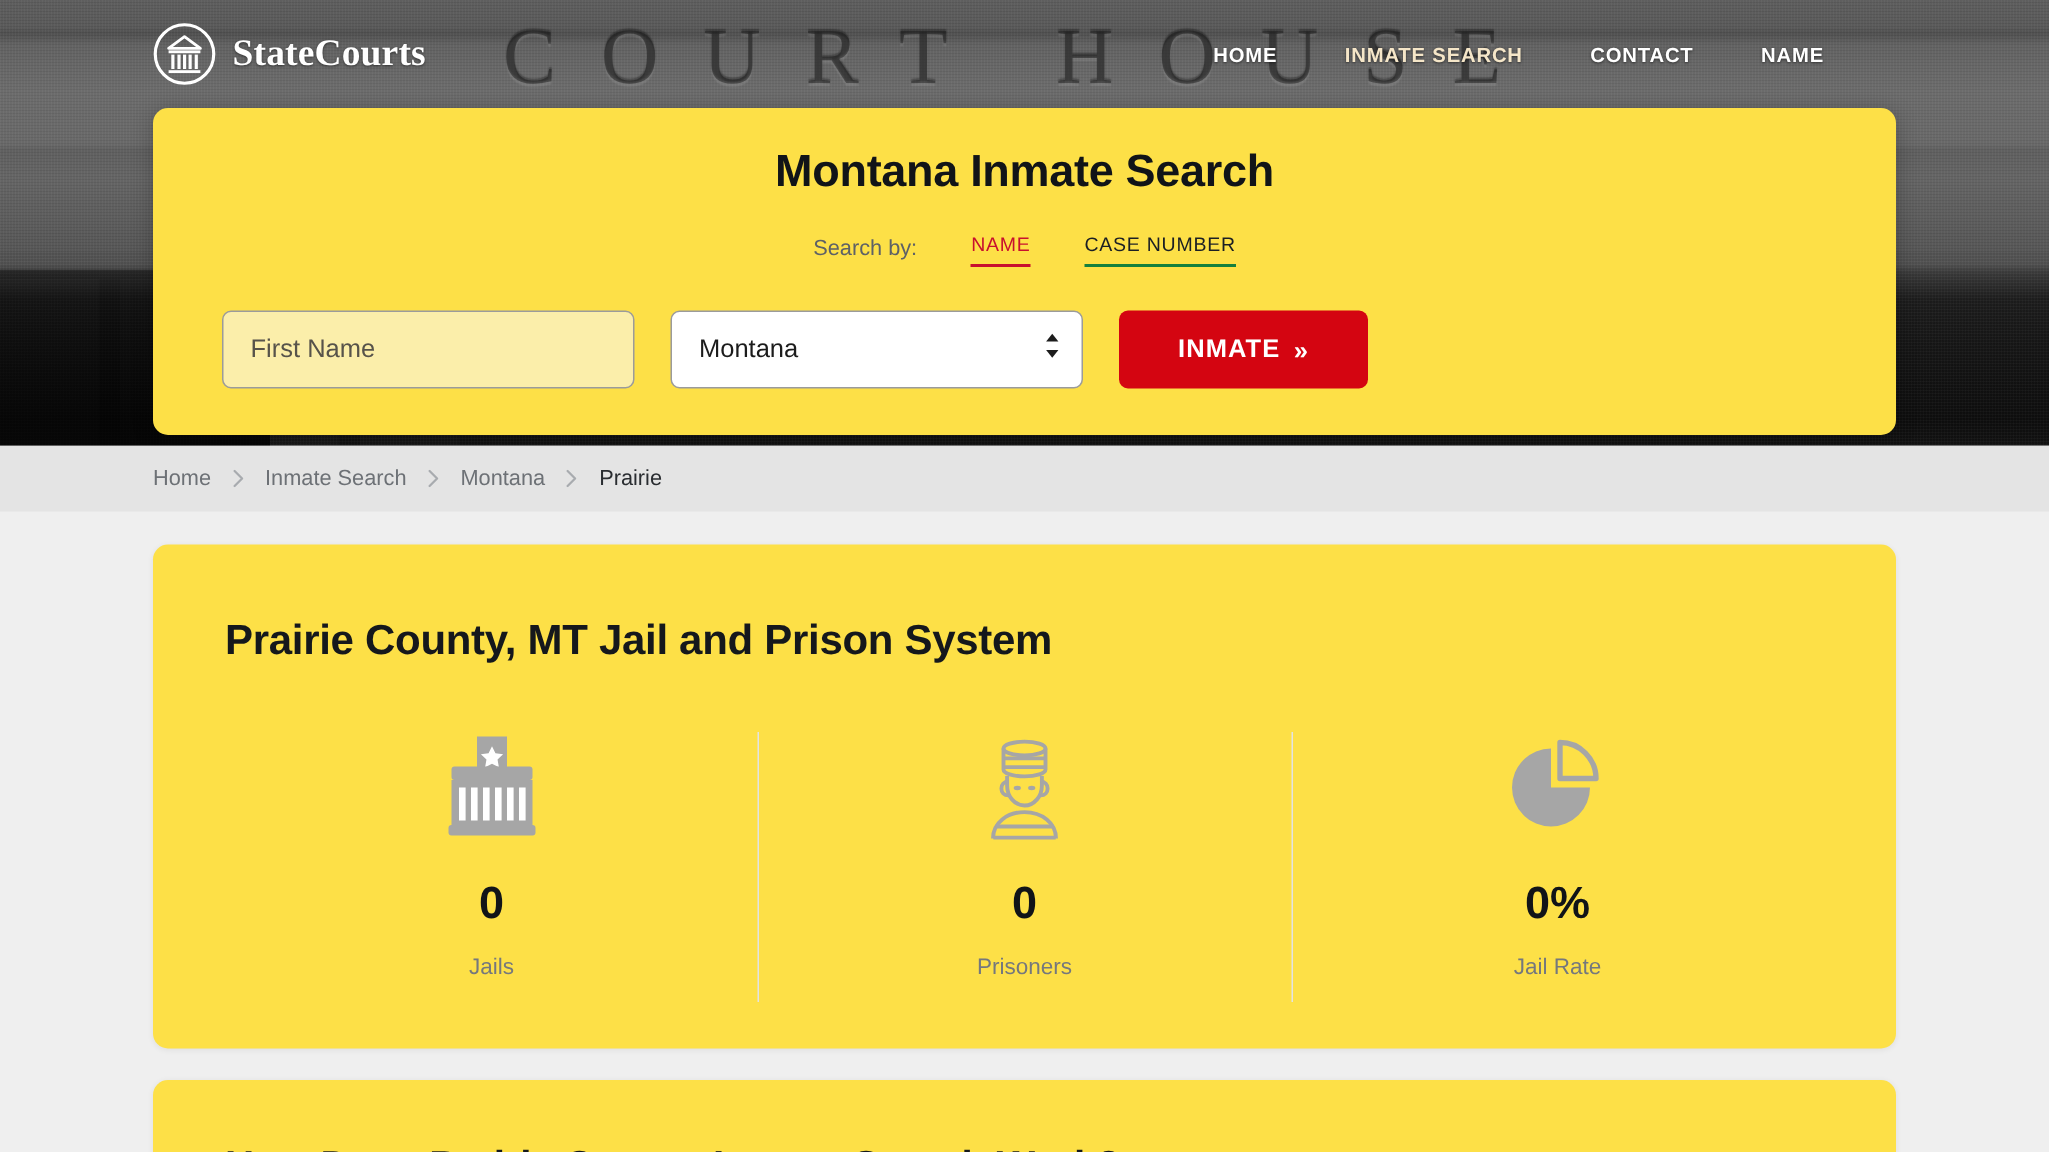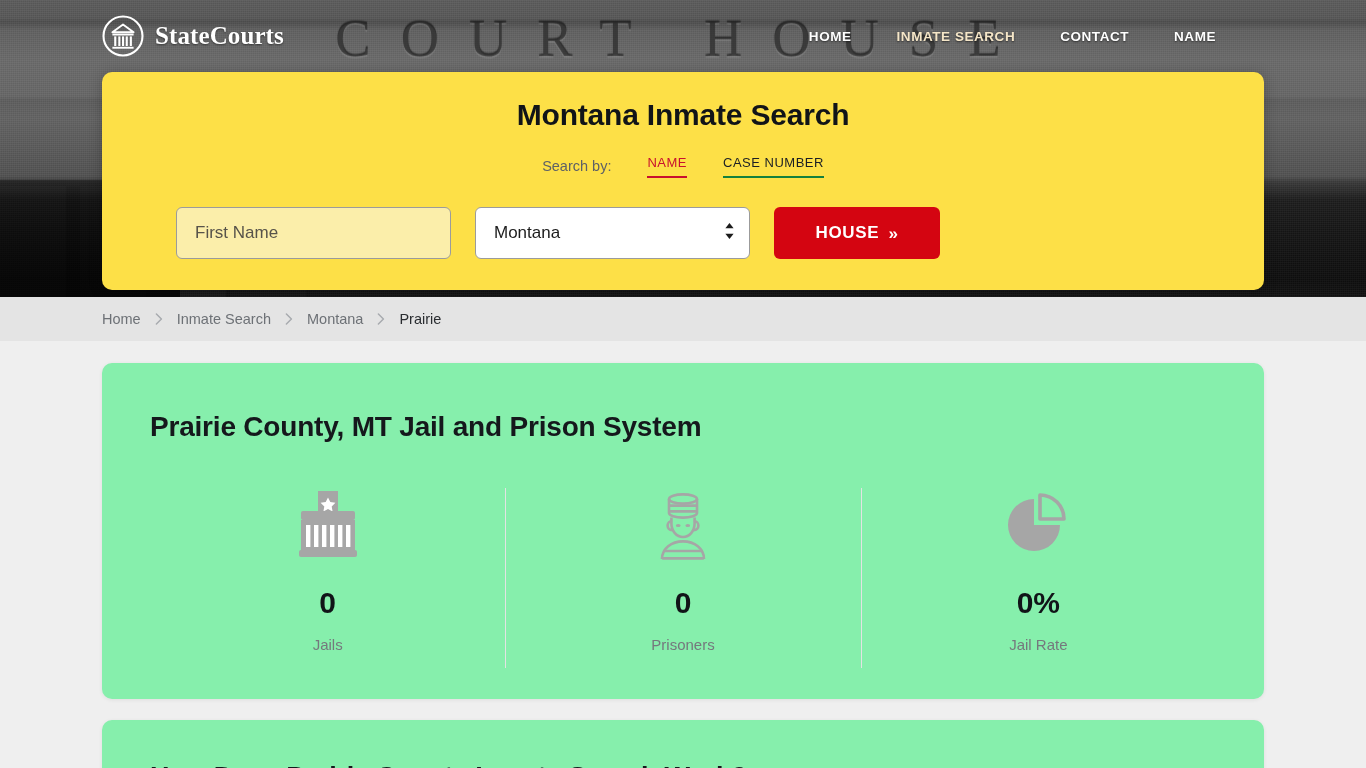--- a/index.html
+++ b/index.html
@@ -188,21 +188,20 @@
     width: 275px;
     height: 52px;
     border: 1px solid #9b9b9b;
     border-radius: 6px;
     background: #fbeeaa;
     padding: 0 18px;
     font-family: "Liberation Sans", sans-serif;
     font-size: 17px;
     color: #4a4639;
     outline: none;
-    margin-left: 28px;
   }
   .field::placeholder { color: #57534a; opacity: 1; }
 
   .select-wrap {
     position: relative;
     width: 275px;
     height: 52px;
   }
   .select-box {
     width: 275px;
@@ -267,21 +266,21 @@
     display: inline-flex;
     align-items: center;
   }
 
   
   .content {
     width: 1366px;
     padding: 22px 102px 0;
   }
   .panel {
-    background: #86efac;
+    background: #fde047;
     border-radius: 10px;
     box-shadow: 0 1px 4px rgba(0,0,0,.07);
   }
   .panel-stats {
     height: 336px;
     padding: 48px 48px 0;
   }
   .panel-title {
     font-size: 28px;
     font-weight: 700;
@@ -393,21 +392,21 @@
         </div>
         <span class="select-chevrons">
           <svg width="13" height="22" viewBox="0 0 13 22" aria-hidden="true">
             <path d="M6.5 3 L10.6 8.2 L2.4 8.2 Z" fill="#1c1c1c"></path>
             <path d="M6.5 19 L10.6 13.8 L2.4 13.8 Z" fill="#1c1c1c"></path>
           </svg>
         </span>
       </div>
 
       <button class="search-btn">
-        <span>HOUSE</span>
+        <span>INMATE</span>
         <span class="btn-chevrons">»</span>
       </button>
     </div>
   </div>
 </div>
 
 <div class="crumbbar">
   <a class="crumb" href="#">Home</a>
   <span class="crumb-sep">
     <svg width="8" height="12" viewBox="0 0 8 12" aria-hidden="true">

